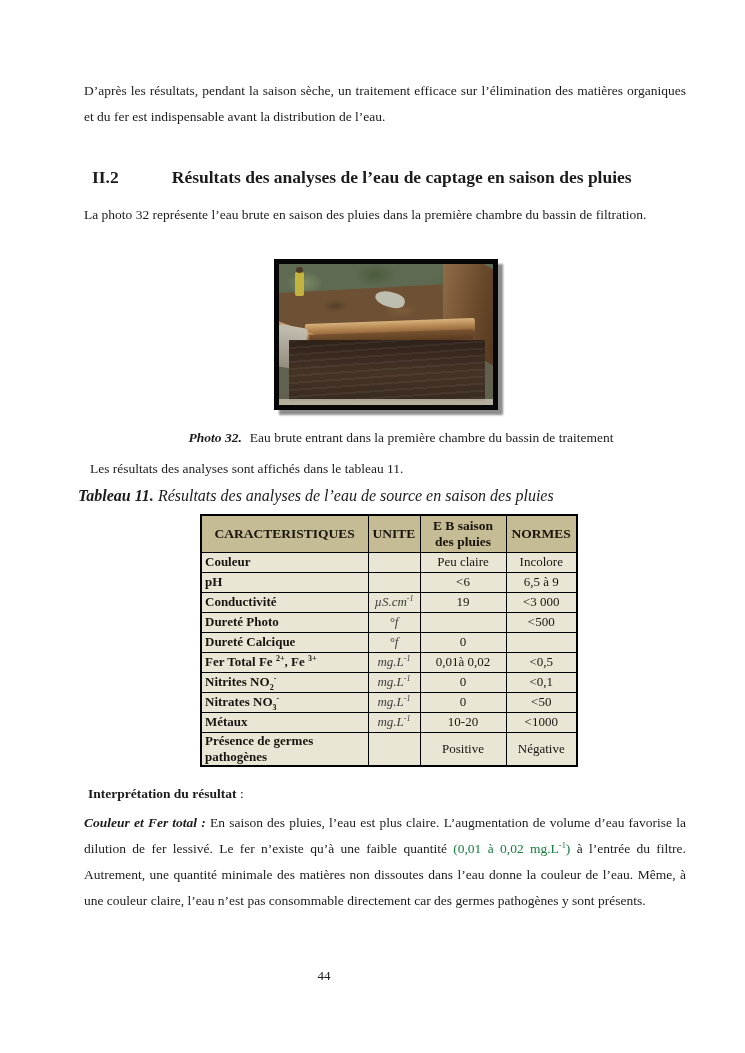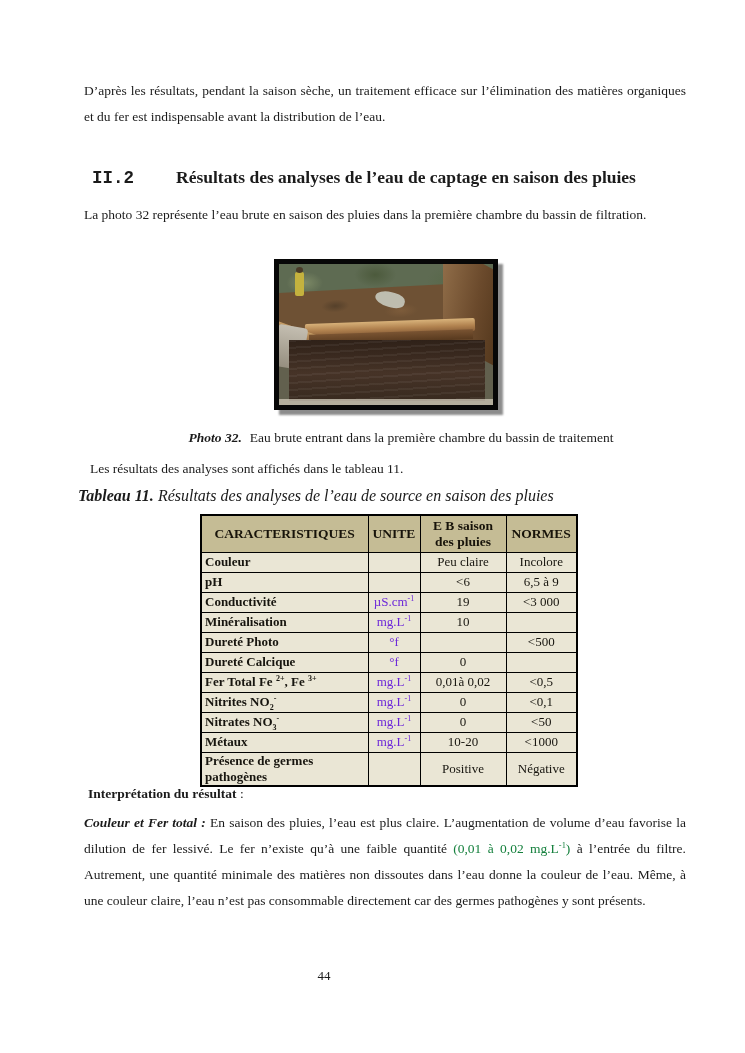--- a/index.html
+++ b/index.html
@@ -18,21 +18,21 @@
   .sup { vertical-align:super; font-size:0.62em; line-height:0; }
   .sub { vertical-align:sub;  font-size:0.62em; line-height:0; }
   .b   { font-weight:bold; }
   .i   { font-style:italic; }
   .muted { color:#15803d; }
 
   .section-heading {
     position:absolute; left:92px; top:167px; width:600px;
     font-size:17.5px; font-weight:bold; white-space:nowrap;
   }
-  .section-heading .sec-num { display:inline-block; margin-right:42px;font-family:Liberation Mono, monospace; }
+  .section-heading .sec-num { display:inline-block; margin-right:53px; }
 
   
   .photo-frame {
     position:absolute; left:274px; top:259px; width:224px; height:151px;
     border:5px solid #070707; background:#62604e;
     box-shadow:5px 5px 2px rgba(0,0,0,0.45);
     overflow:hidden;
   }
   .photo-frame > div { position:absolute; }
   .p-veg { top:0; left:0; right:0; height:54px;
@@ -89,21 +89,21 @@
   }
   table.results th, table.results td {
     border:1.4px solid #000; overflow:hidden;
   }
   table.results th {
     background:#c5bc95; font-weight:bold; text-align:center;
     font-size:13.5px; height:37px; padding:1px 2px; color:#17130a;
   }
   table.results td { background:#eae6d5; height:20px; padding:0 3px;margin-left:44px; }
   td.c-label { text-align:left; font-weight:bold; padding-left:5px; }
-  td.c-unit  { text-align:center; color:#6d28d9; }
+  td.c-unit  { text-align:center; color:#404040;font-style:italic; }
   td.c-value { text-align:center; }
   td.c-norm  { text-align:center; }
   .col-label { width:167px; } .col-unit { width:52px; }
   .col-value { width:86px; }  .col-norm { width:71px; }
 
   .interp-heading { position:absolute; left:88px; top:786px; width:598px; font-size:13.5px; }
   .interp-heading .hb { font-weight:bold; }
   .interp-para { top:810px; }
 
   .page-number { position:absolute; left:0; top:968px; width:648px; text-align:center; font-size:13px; }
@@ -174,26 +174,20 @@
           <td class="c-value"><span>&lt;6</span></td>
           <td class="c-norm"><span>6,5 à 9</span></td>
         </tr>
         <tr>
           <td class="c-label"><span>Conductivité</span></td>
           <td class="c-unit"><span>µS.cm</span><span class="sup">-1</span></td>
           <td class="c-value"><span>19</span></td>
           <td class="c-norm"><span>&lt;3 000</span></td>
         </tr>
         <tr>
-          <td class="c-label"><span>Minéralisation</span></td>
-          <td class="c-unit"><span>mg.L</span><span class="sup">-1</span></td>
-          <td class="c-value"><span>10</span></td>
-          <td class="c-norm"></td>
-        </tr>
-        <tr>
           <td class="c-label"><span>Dureté Photo</span></td>
           <td class="c-unit"><span>°f</span></td>
           <td class="c-value"></td>
           <td class="c-norm"><span>&lt;500</span></td>
         </tr>
         <tr>
           <td class="c-label"><span>Dureté Calcique</span></td>
           <td class="c-unit"><span>°f</span></td>
           <td class="c-value"><span>0</span></td>
           <td class="c-norm"></td>

